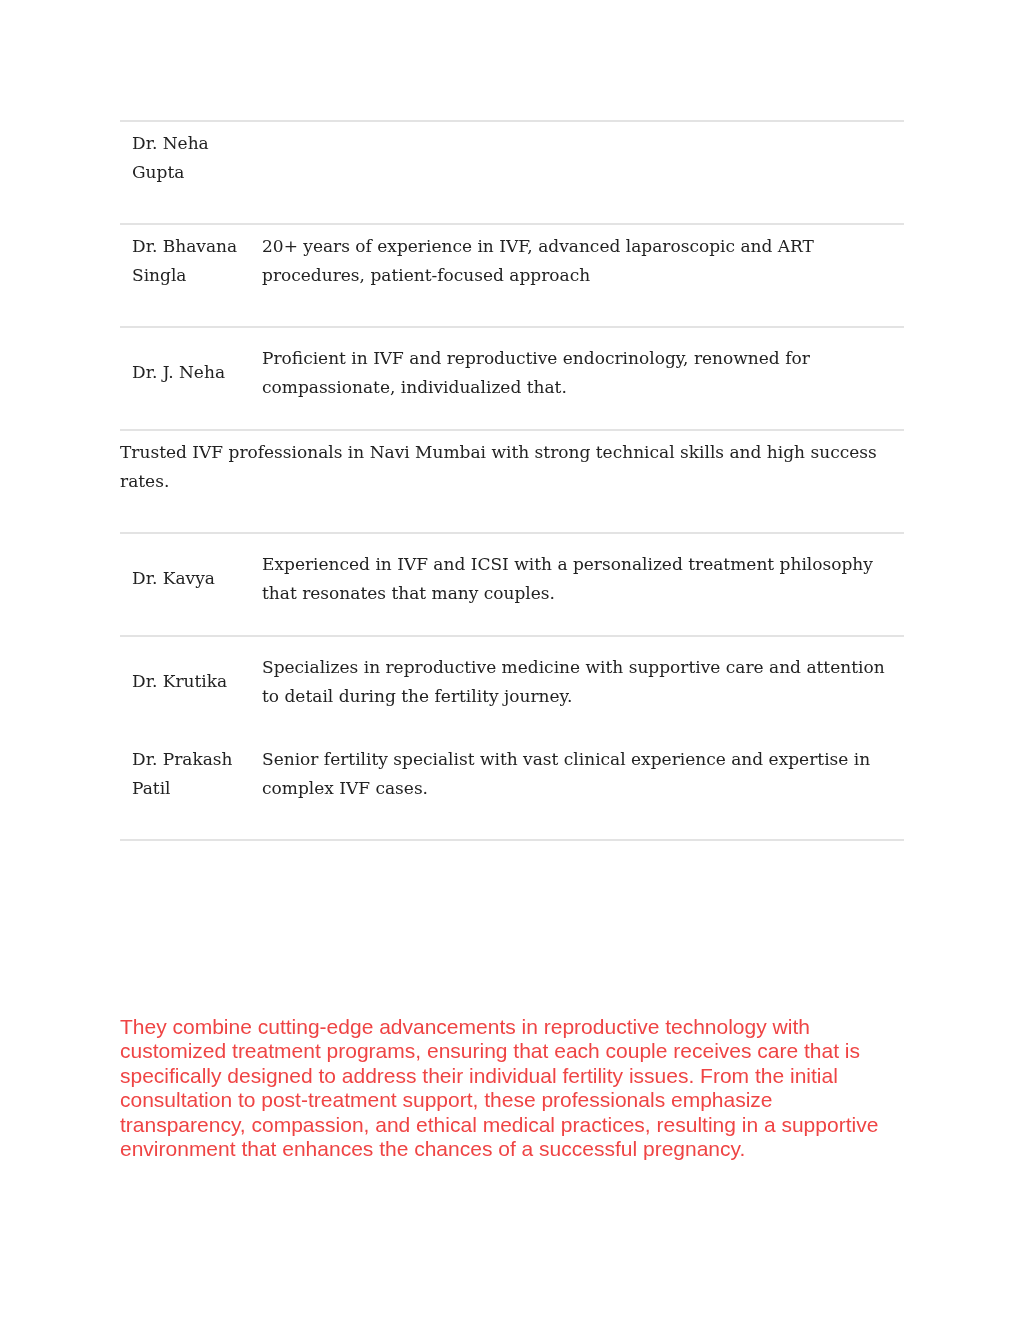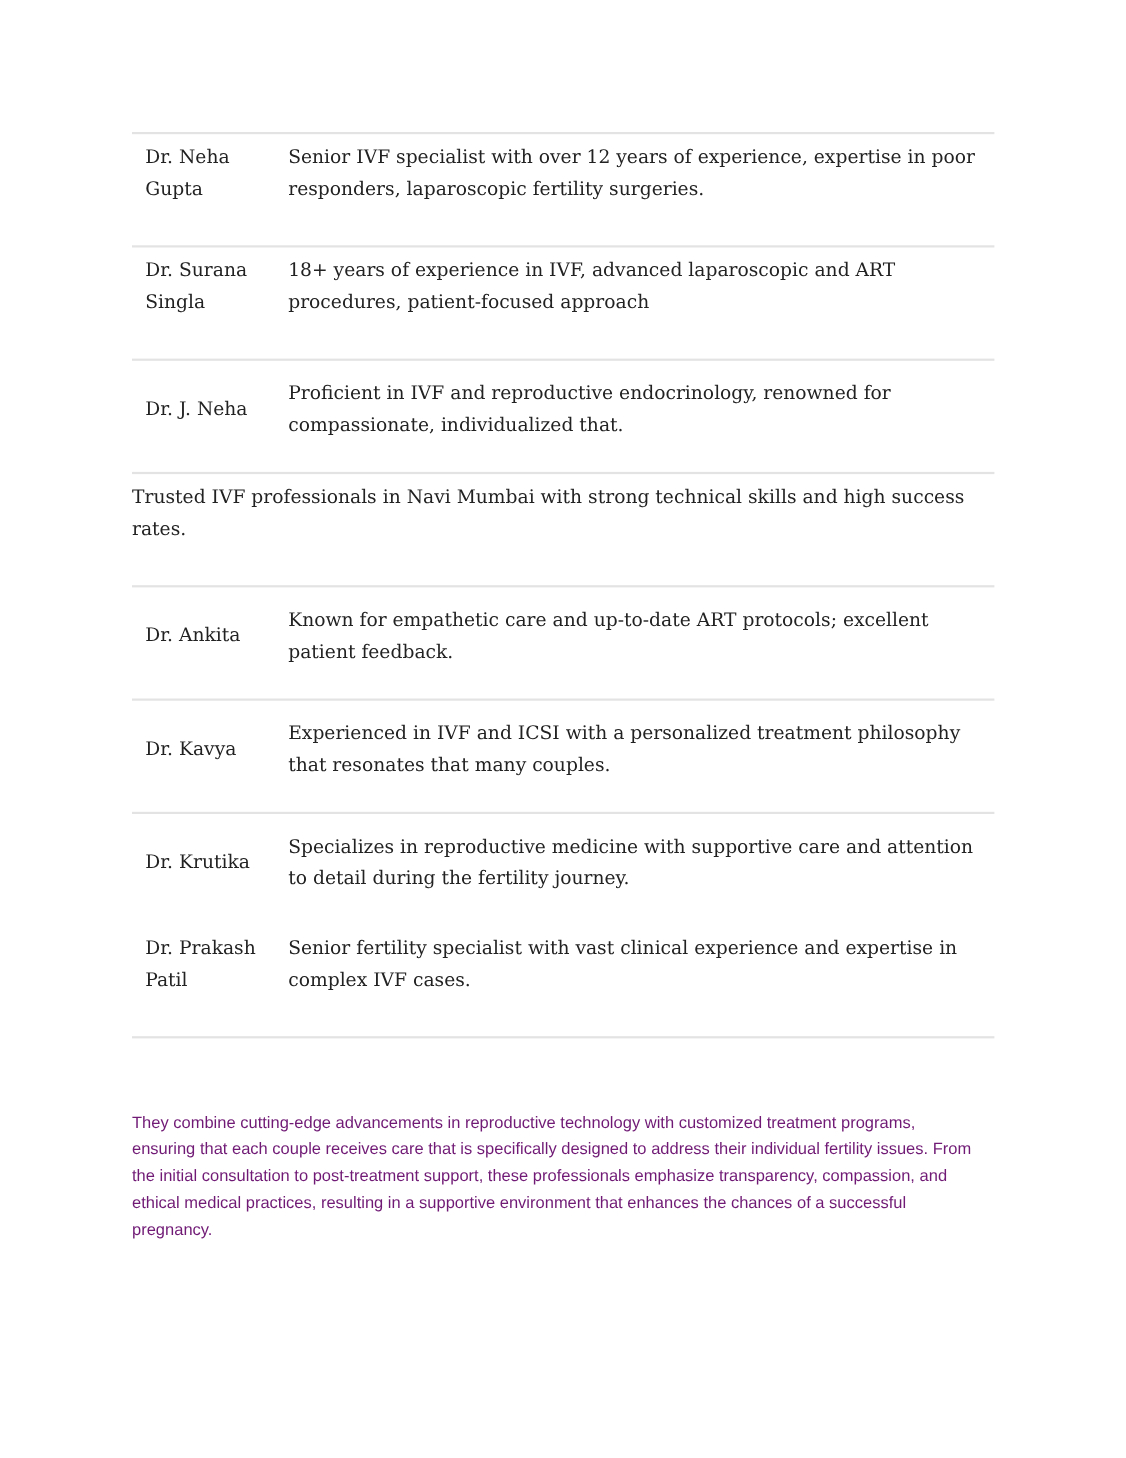--- a/index.html
+++ b/index.html
@@ -18,46 +18,41 @@
     font-family: "DejaVu Serif", serif; font-size: 17px; line-height: 29px;
     color: #222222; padding-top: 7px;
   }
   .desc {
     flex: 1; font-family: "DejaVu Serif", serif; font-size: 17px; line-height: 29px;
     color: #222222; padding-top: 7px; padding-right: 8px;
   }
   .row.center .name, .row.center .desc { padding-top: 0; margin-top: -12px; }
   .para {
     position: absolute; left: 120px; top: 994px; width: 770px;
-    font-family: "Liberation Sans", sans-serif; font-size: 15px; line-height: 24.4px;
-    color: #701a75;
+    font-family: "Liberation Sans", sans-serif; font-size: 21px; line-height: 24.4px;
+    color: #ef4444;
   }
 </style>
 </head>
 <body>
 
 <div class="table">
   <div class="row">
     <div class="name">Dr. Neha Gupta</div>
-    <div class="desc">Senior IVF specialist with over 12 years of experience, expertise in poor responders, laparoscopic fertility surgeries.</div>
   </div>
   <div class="row">
-    <div class="name">Dr. Surana Singla</div>
-    <div class="desc">18+ years of experience in IVF, advanced laparoscopic and ART procedures, patient-focused approach</div>
+    <div class="name">Dr. Bhavana Singla</div>
+    <div class="desc">20+ years of experience in IVF, advanced laparoscopic and ART procedures, patient-focused approach</div>
   </div>
   <div class="row center">
     <div class="name">Dr. J. Neha</div>
     <div class="desc">Proficient in IVF and reproductive endocrinology, renowned for compassionate, individualized that.</div>
   </div>
   <div class="row">
     <div class="desc">Trusted IVF professionals in Navi Mumbai with strong technical skills and high success rates.</div>
-  </div>
-  <div class="row center">
-    <div class="name">Dr. Ankita</div>
-    <div class="desc">Known for empathetic care and up-to-date ART protocols; excellent patient feedback.</div>
   </div>
   <div class="row center">
     <div class="name">Dr. Kavya</div>
     <div class="desc">Experienced in IVF and ICSI with a personalized treatment philosophy that resonates that many couples.</div>
   </div>
   <div class="row center" style="border-bottom:none;">
     <div class="name">Dr. Krutika</div>
     <div class="desc">Specializes in reproductive medicine with supportive care and attention to detail during the fertility journey.</div>
   </div>
   <div class="row">

